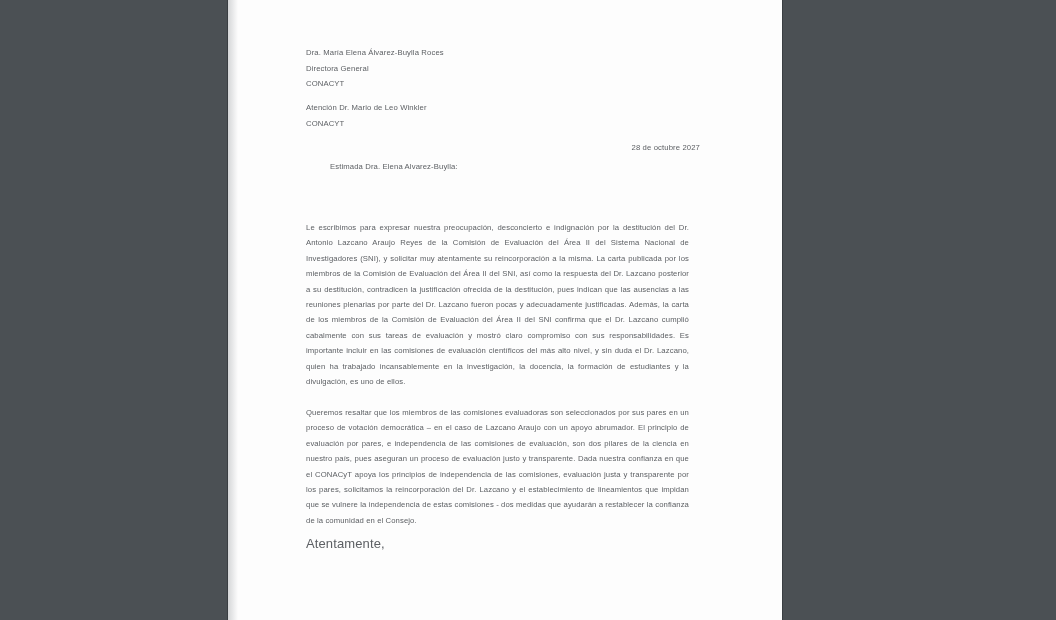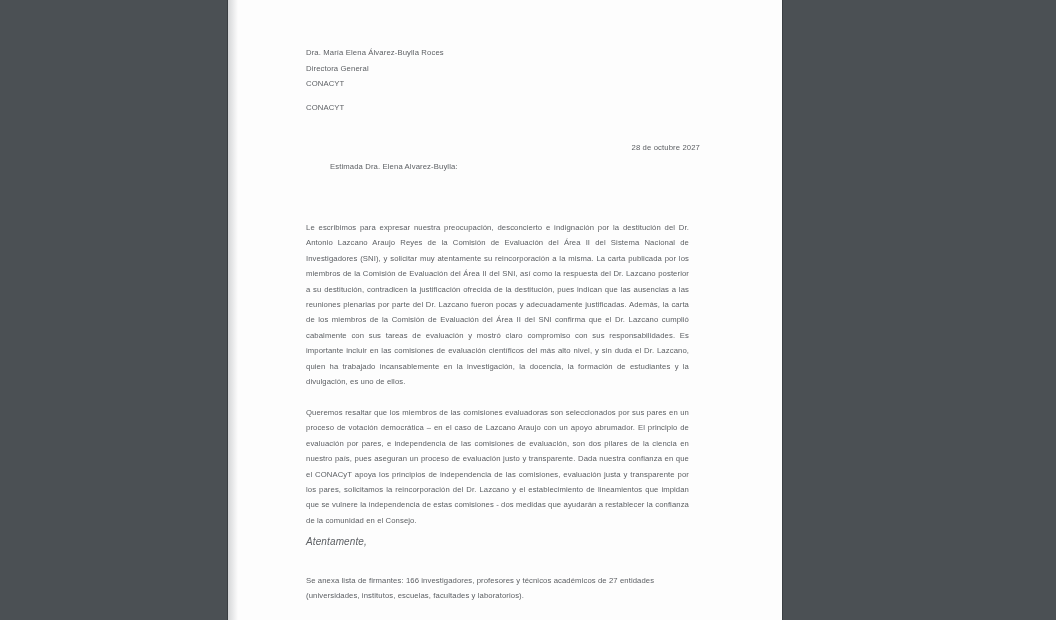--- a/index.html
+++ b/index.html
@@ -91,23 +91,22 @@
     margin-top: 36px;
   }
   #para-1 { top: 184px; }
   #para-2 { top: 369px; }
 
   #closing {
     position: absolute;
     left: 0;
     top: 536px;
     color: #5d6064;
-    font-size: 10px;
+    font-size: 13px;
     letter-spacing: .12px;
-    font-style: italic;
   }
 
   #annex-note {
     position: absolute;
     left: 0;
     top: 573px;
     width: 383px;
     color: #5d6064;
     font-size: 7.7px;
     line-height: 15.4px;
@@ -123,30 +122,30 @@
 
     <div id="letter">
 
       <div id="addr-primary" class="addr-block">
         <div>Dra. María Elena Álvarez-Buylla Roces</div>
         <div>Directora General</div>
         <div>CONACYT</div>
       </div>
 
       <div id="addr-attn" class="addr-block">
+        <div>Atención Dr. Mario de Leo Winkler</div>
         <div>CONACYT</div>
       </div>
 
       <div id="letter-date">28 de octubre 2027</div>
 
       <div id="salutation">Estimada Dra. Elena Alvarez-Buylla:</div>
 
       <p id="para-1" class="body-para">Le escribimos para expresar nuestra preocupación, desconcierto e indignación por la destitución del Dr. Antonio Lazcano Araujo Reyes de la Comisión de Evaluación del Área II del Sistema Nacional de Investigadores (SNI), y solicitar muy atentamente su reincorporación a la misma. La carta publicada por los miembros de la Comisión de Evaluación del Área II del SNI, así como la respuesta del Dr. Lazcano posterior a su destitución, contradicen la justificación ofrecida de la destitución, pues indican que las ausencias a las reuniones plenarias por parte del Dr. Lazcano fueron pocas y adecuadamente justificadas. Además, la carta de los miembros de la Comisión de Evaluación del Área II del SNI confirma que el Dr. Lazcano cumplió cabalmente con sus tareas de evaluación y mostró claro compromiso con sus responsabilidades. Es importante incluir en las comisiones de evaluación científicos del más alto nivel, y sin duda el Dr. Lazcano, quien ha trabajado incansablemente en la investigación, la docencia, la formación de estudiantes y la divulgación, es uno de ellos.</p>
       <p id="para-2" class="body-para">Queremos resaltar que los miembros de las comisiones evaluadoras son seleccionados por sus pares en un proceso de votación democrática – en el caso de Lazcano Araujo con un apoyo abrumador. El principio de evaluación por pares, e independencia de las comisiones de evaluación, son dos pilares de la ciencia en nuestro país, pues aseguran un proceso de evaluación justo y transparente. Dada nuestra confianza en que el CONACyT apoya los principios de independencia de las comisiones, evaluación justa y transparente por los pares, solicitamos la reincorporación del Dr. Lazcano y el establecimiento de lineamientos que impidan que se vulnere la independencia de estas comisiones - dos medidas que ayudarán a restablecer la confianza de la comunidad en el Consejo.</p>
 
       <div id="closing">Atentamente,</div>
 
-      <div id="annex-note">Se anexa lista de firmantes: 166 investigadores, profesores y técnicos académicos de 27 entidades (universidades, institutos, escuelas, facultades y laboratorios).</div>
 
     </div>
 
   </div>
 </div>
 
 </body></html>

